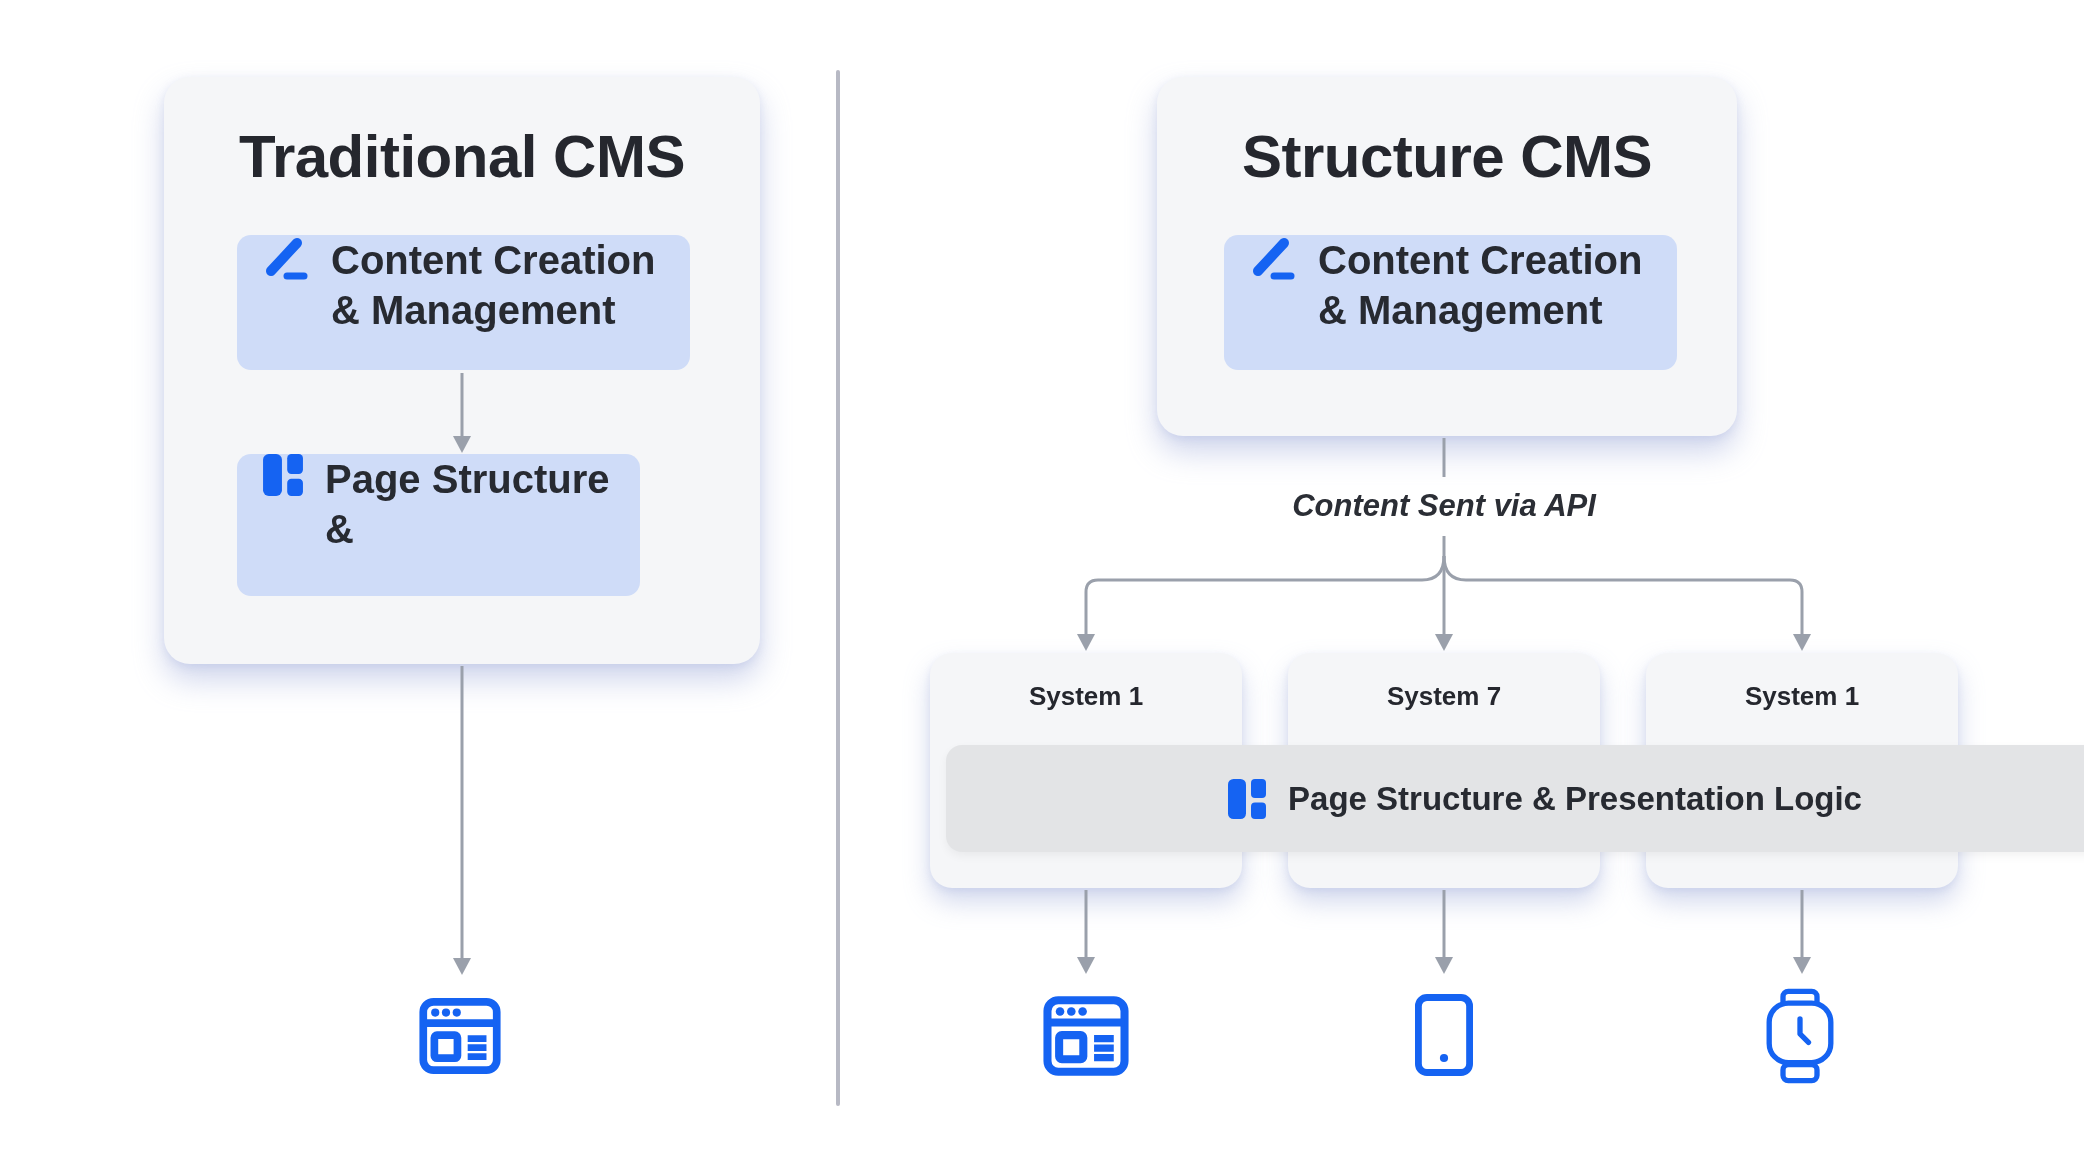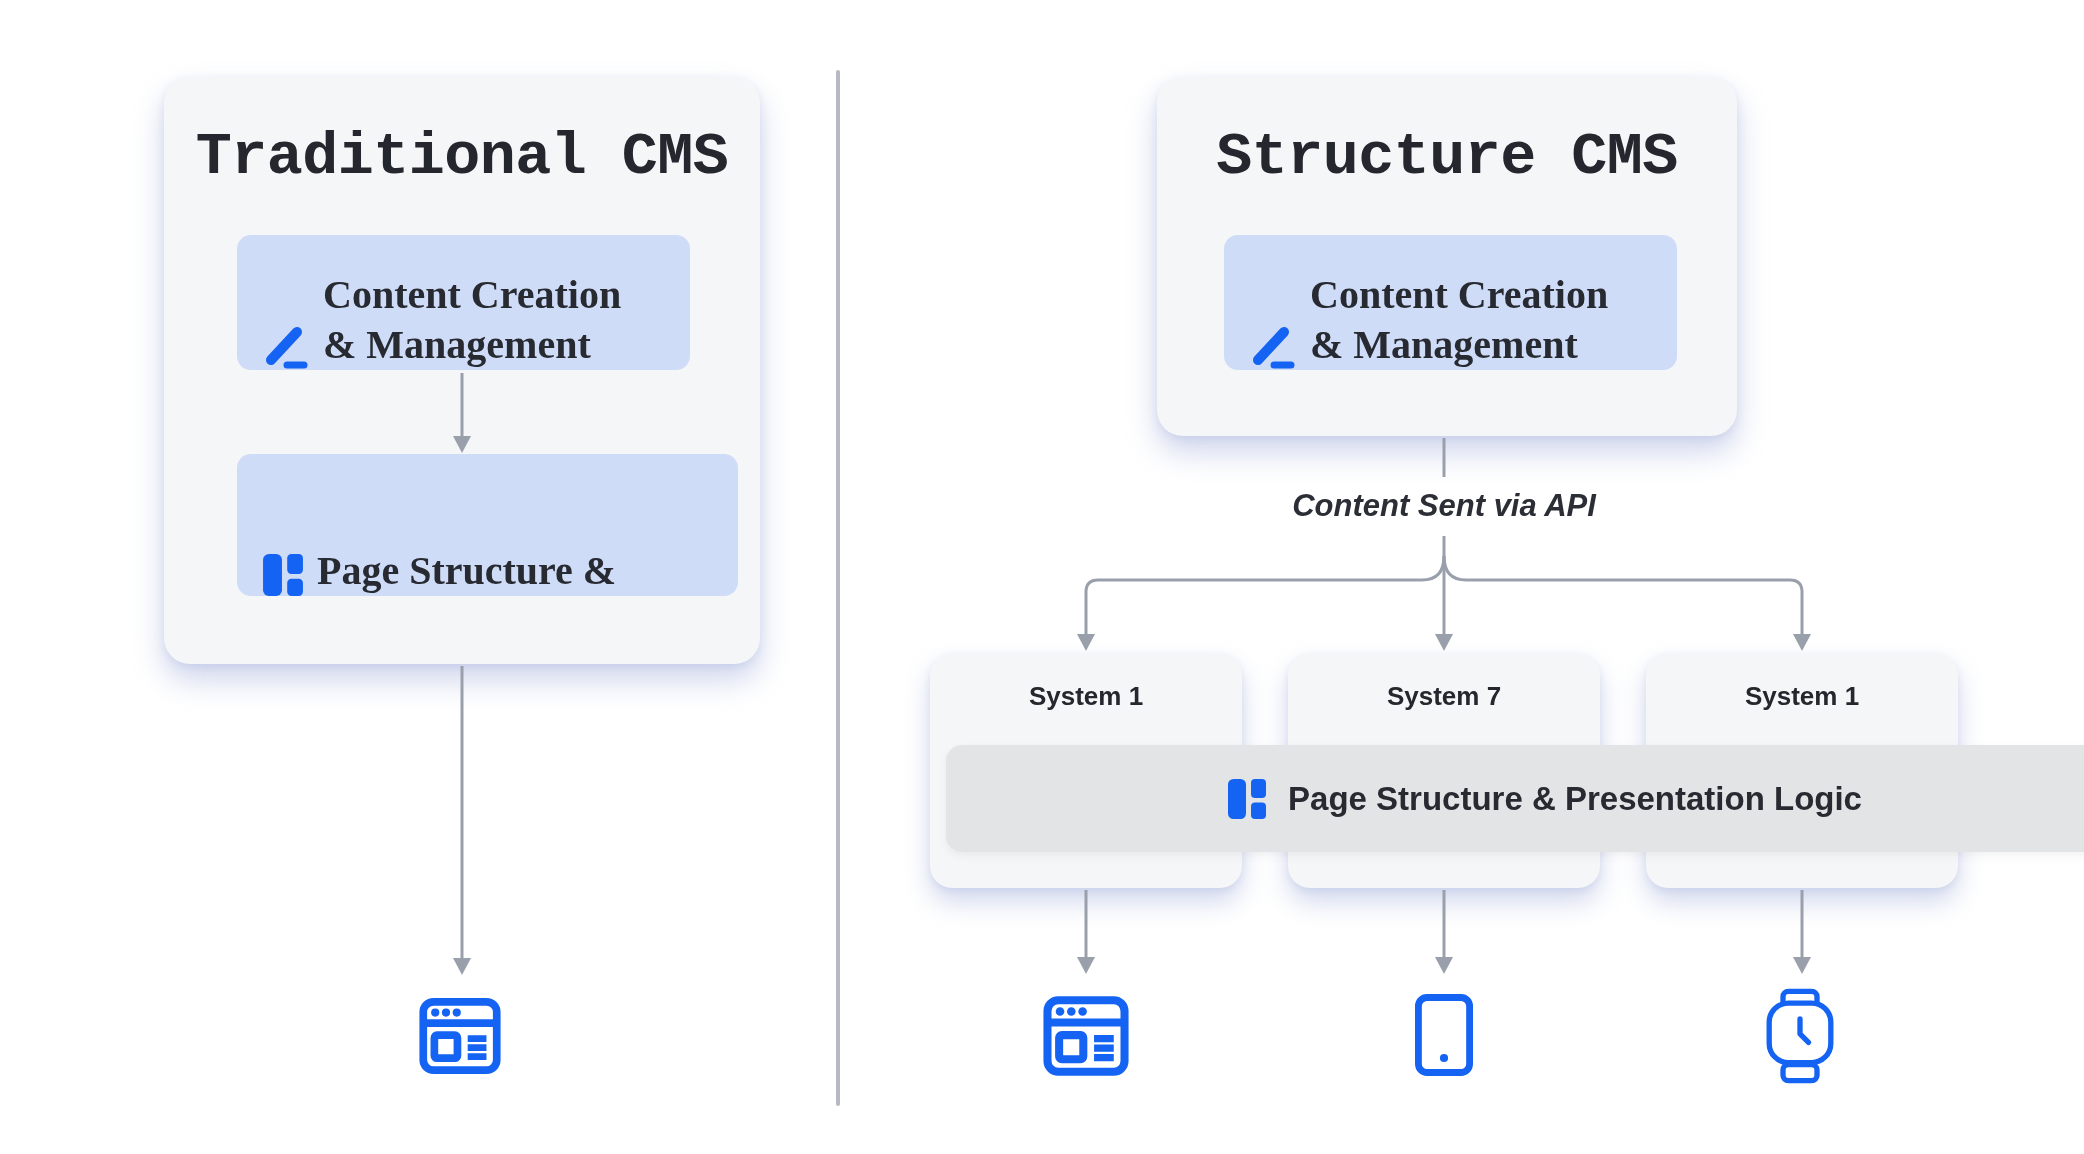--- a/index.html
+++ b/index.html
@@ -6,25 +6,25 @@
   #page{
     position:relative;width:2084px;height:1154px;background:#ffffff;overflow:hidden;
     font-family:"Liberation Sans",sans-serif;color:#26292f;
   }
   .card{
     position:absolute;background:#f5f6f8;border-radius:26px;
     box-shadow:0 16px 30px rgba(150,165,215,0.45),0 3px 8px rgba(150,165,215,0.22);
   }
   .panel-title{
     position:absolute;text-align:center;font-size:60px;font-weight:800;
-    letter-spacing:-0.5px;color:#25272e;line-height:64px;font-family:Liberation Mono, monospace;
+    letter-spacing:-0.5px;color:#25272e;line-height:64px;
   }
   .blue-box{
     position:absolute;background:#cfdcf8;border-radius:14px;
-    display:flex;align-items:flex-end;padding-left:26px;box-sizing:border-box;gap:14px;font-family:Liberation Serif, serif;
+    display:flex;align-items:flex-start;padding-left:26px;box-sizing:border-box;gap:22px;
   }
   .blue-box .txt{font-size:40px;font-weight:700;line-height:50px;color:#272a31;}
   .sys-card{
     position:absolute;background:#f5f6f8;border-radius:22px;z-index:1;
     box-shadow:0 14px 26px rgba(150,165,215,0.42),0 3px 7px rgba(150,165,215,0.2);
   }
   .sys-label{
     position:absolute;width:100%;text-align:center;top:28px;
     font-size:26px;font-weight:700;color:#25272e;
   }
@@ -64,21 +64,21 @@
         <path d="M8 36 L34 8" stroke="#1563f2" stroke-width="10" stroke-linecap="round"></path>
         <path d="M24 41 H41" stroke="#1563f2" stroke-width="7" stroke-linecap="round"></path>
       </svg>
     </span>
     <span class="txt">
       <div>Content Creation</div>
       <div>&amp; Management</div>
     </span>
   </div>
 
-  <div class="blue-box" style="left:237px;top:454px;width:501px;height:142px;">
+  <div class="blue-box" style="left:237px;top:454px;width:403px;height:142px;">
     <span>
       <svg width="40" height="42" viewBox="0 0 38 40" fill="#1563f2">
         <rect x="0" y="0" width="18" height="40" rx="5.5"></rect>
         <rect x="23" y="0" width="15" height="19" rx="4"></rect>
         <rect x="23" y="23.5" width="15" height="16.5" rx="4"></rect>
       </svg>
     </span>
     <span class="txt">
       <div>Page Structure &amp;</div>
     </span>

